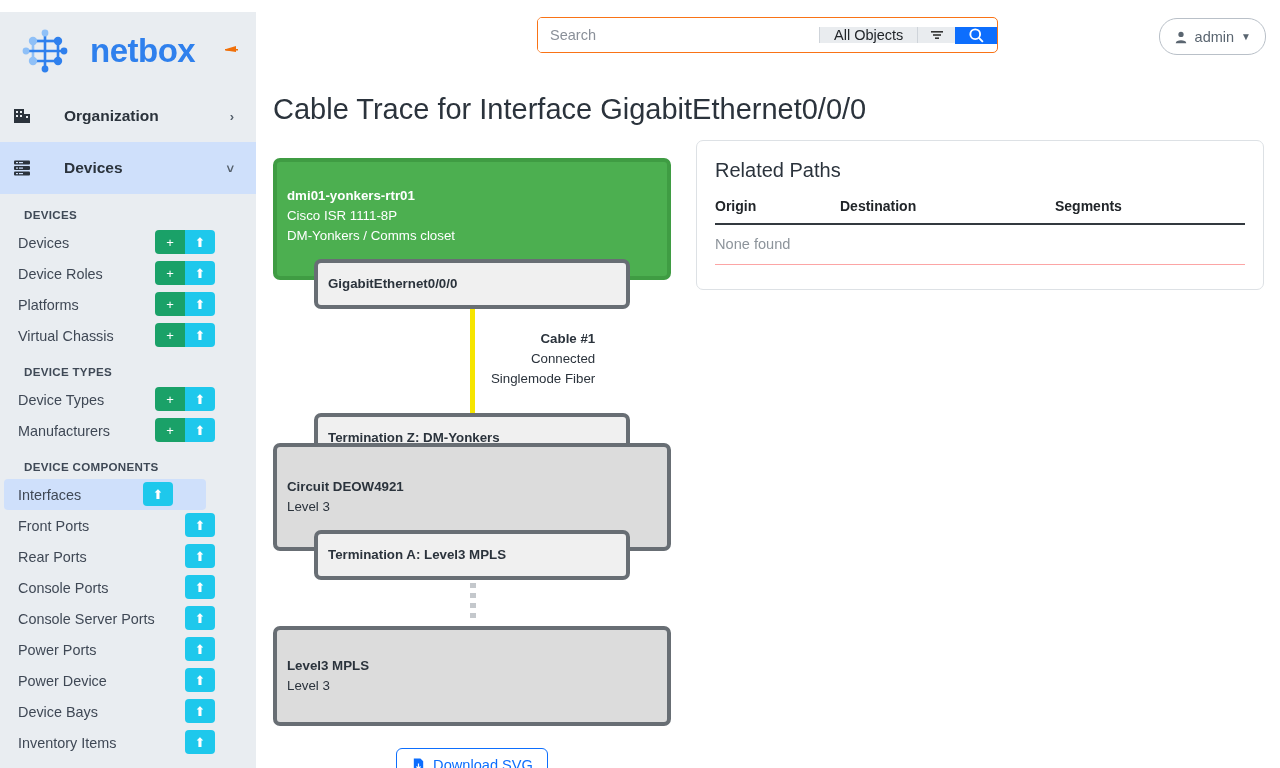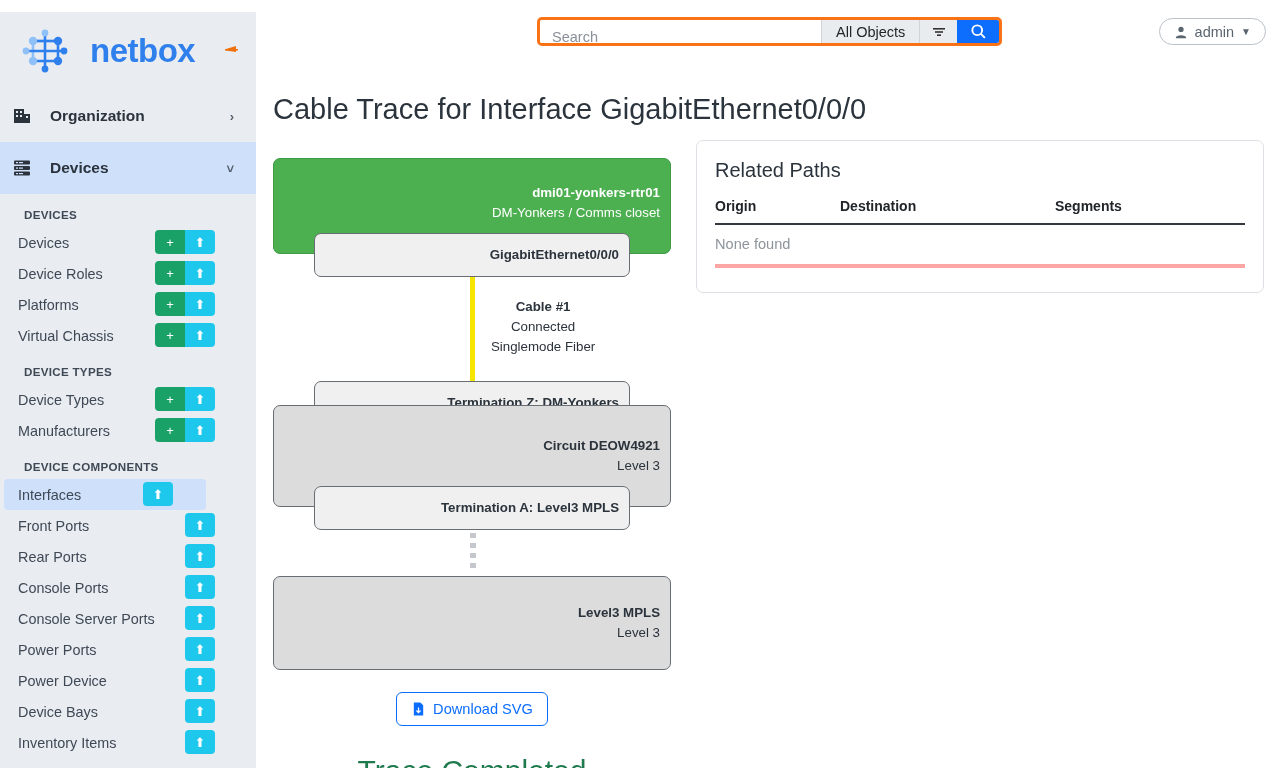--- a/index.html
+++ b/index.html
@@ -30,21 +30,21 @@
   }
   .pin-icon { margin-left: auto; color: #f0700a; font-size: 15px; line-height: 1; }
 
   .nav-group {
     display: flex; align-items: center;
     height: 52px; padding: 0 22px 0 12px;
     cursor: pointer;
     font-size: 15.5px; font-weight: 700; color: #2b333c;
   }
   .nav-group .g-icon { width: 32px; display: flex; align-items: center; justify-content: flex-start; }
-  .nav-group .g-label { margin-left: 6px; }
+  .nav-group .g-label { margin-left: 20px; }
   .nav-group .chev { margin-left: auto; color: #55606c; font-size: 13px; }
   .nav-group.active { background: #cfe0fb; }
 
   .sec-head {
     padding: 14px 0 6px 24px;
     font-size: 11.6px; font-weight: 700; letter-spacing: 0.3px;
     color: #3f4956; text-transform: uppercase;
   }
   .nav-item {
     position: relative;
@@ -67,23 +67,24 @@
   .mini-imp.only { border-radius: 4px; }
 
   
   #topbar {
     position: absolute; left: 256px; top: 0;
     width: 1024px; height: 70px;
     background: #fff;
   }
   .search-wrap {
     position: absolute; left: 281px; top: 17px;
-    display: flex; height: 29px;
+    display: flex; height: 36px;
     border-radius: 5px; overflow: hidden;
-    border: 3px solid #f97316;
+    border: 1px solid #f97316;
+    align-items: center;
   }
   .search-input {
     width: 281px; height: 34px; border: 0; outline: none;
     padding: 0 12px; font-size: 14.5px; color: #333;
     font-family: "Liberation Sans", sans-serif;
   }
   .search-input::placeholder { color: #8a9099; }
   .scope-btn {
     display: flex; align-items: center; padding: 0 14px;
     background: #e9ecef; font-size: 14.5px; color: #212529;
@@ -94,40 +95,40 @@
     width: 38px; background: #e9ecef;
     border-left: 1px solid #cfd4da; cursor: pointer;
   }
   .go-btn {
     display: flex; align-items: center; justify-content: center;
     width: 42px; background: #0d6efd; cursor: pointer;
   }
   .user-btn {
     position: absolute; right: 14px; top: 18px;
     display: flex; align-items: center; gap: 7px;
-    height: 27px; padding: 0 14px;
+    height: 37px; padding: 0 14px;
     border: 1px solid #b9c0c8; border-radius: 18px;
     color: #5a6570; font-size: 14.5px; cursor: pointer;
     background: #fff;
   }
 
   
   #main { position: absolute; left: 256px; top: 70px; width: 1024px; height: 698px; }
   #page-title {
     position: absolute; left: 17px; top: 4px;
     font-size: 29px; font-weight: 400; color: #2b333c;
   }
 
   
   #trace { position: absolute; left: 17px; top: 88px; width: 398px; }
   .node {
     position: relative;
-    border: 1px solid #404040;
+    border: 4px solid #404040;
     border-radius: 7px;
-    text-align: right;
+    text-align: left;
     font-size: 13.3px;
   }
   .node .t1 { font-weight: 700; color: inherit; }
   .node .t2, .node .t3 { font-weight: 400; }
   .device-node {
     background: #4caf50; border-color: #3f9c43;
     color: #ffffff; padding: 24px 10px 30px;
     line-height: 20px;
   }
   .term-node {
@@ -151,21 +152,21 @@
   .pull-up { margin-top: -20px; position: relative; z-index: 2; }
 
   .cable-seg { position: relative; height: 104px; }
   .cable-line {
     position: absolute; left: 199px; top: 0;
     width: 5px; height: 104px; background: #f6e500;
     transform: translateX(-2px);
   }
   .cable-info {
     position: absolute; left: 218px; top: 20px;
-    text-align: center; font-size: 13.3px; line-height: 20px; color: #2b333c;
+    text-align: right; font-size: 13.3px; line-height: 20px; color: #2b333c;
   }
   .cable-info .c1 { font-weight: 700; }
 
   .dot-seg { position: relative; height: 46px; }
   .dot-line {
     position: absolute; left: 197px; top: 3px;
     width: 6px; height: 40px;
     background-image: linear-gradient(#c4c8cc 5px, transparent 5px);
     background-size: 6px 10px;
     background-repeat: repeat-y;
@@ -194,21 +195,21 @@
   #related-card h2 {
     margin: 0 0 16px; font-size: 20px; font-weight: 400; color: #2b333c;
   }
   table.rp { width: 100%; border-collapse: collapse; }
   table.rp th {
     text-align: left; font-size: 14px; font-weight: 700; color: #212529;
     padding: 0 0 9px 0; border-bottom: 2px solid #33393f;
   }
   table.rp td {
     font-size: 14.6px; color: #8d949b;
-    padding: 11px 0 12px; border-bottom: 4px solid #fca5a5;
+    padding: 11px 0 12px; border-bottom: 1px solid #fca5a5;
   }
 </style>
 </head>
 <body>
 
 <div id="sidebar">
 
   <div class="brand-row">
     <div class="brand-logo">
       <svg width="58" height="46" viewBox="0 0 58 46">
@@ -406,20 +407,21 @@
 </div>
 
 <div id="main">
 
   <h1 id="page-title">Cable Trace for Interface GigabitEthernet0/0/0</h1>
 
   <div id="trace">
 
     <div class="node device-node">
       <div class="t1">dmi01-yonkers-rtr01</div>
+      <div class="t2">Cisco ISR 1111-8P</div>
       <div class="t3">DM-Yonkers / Comms closet</div>
     </div>
 
     <div class="node term-node overlap-up">
       <span>GigabitEthernet0/0/0</span>
     </div>
 
     <div class="cable-seg">
       <div class="cable-line"></div>
       <div class="cable-info">

